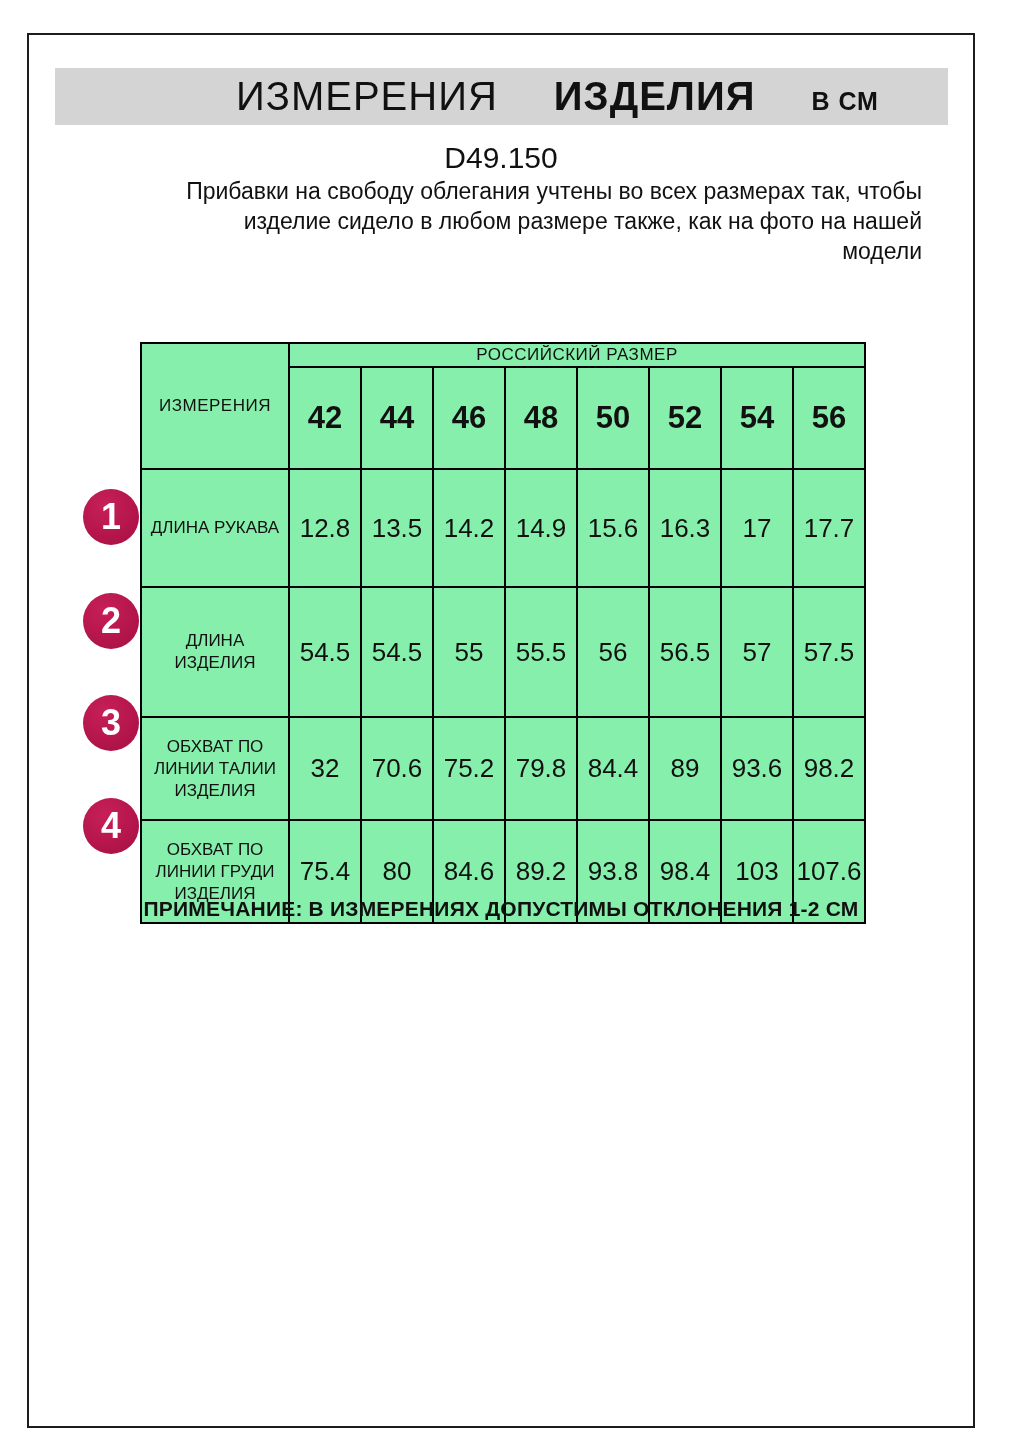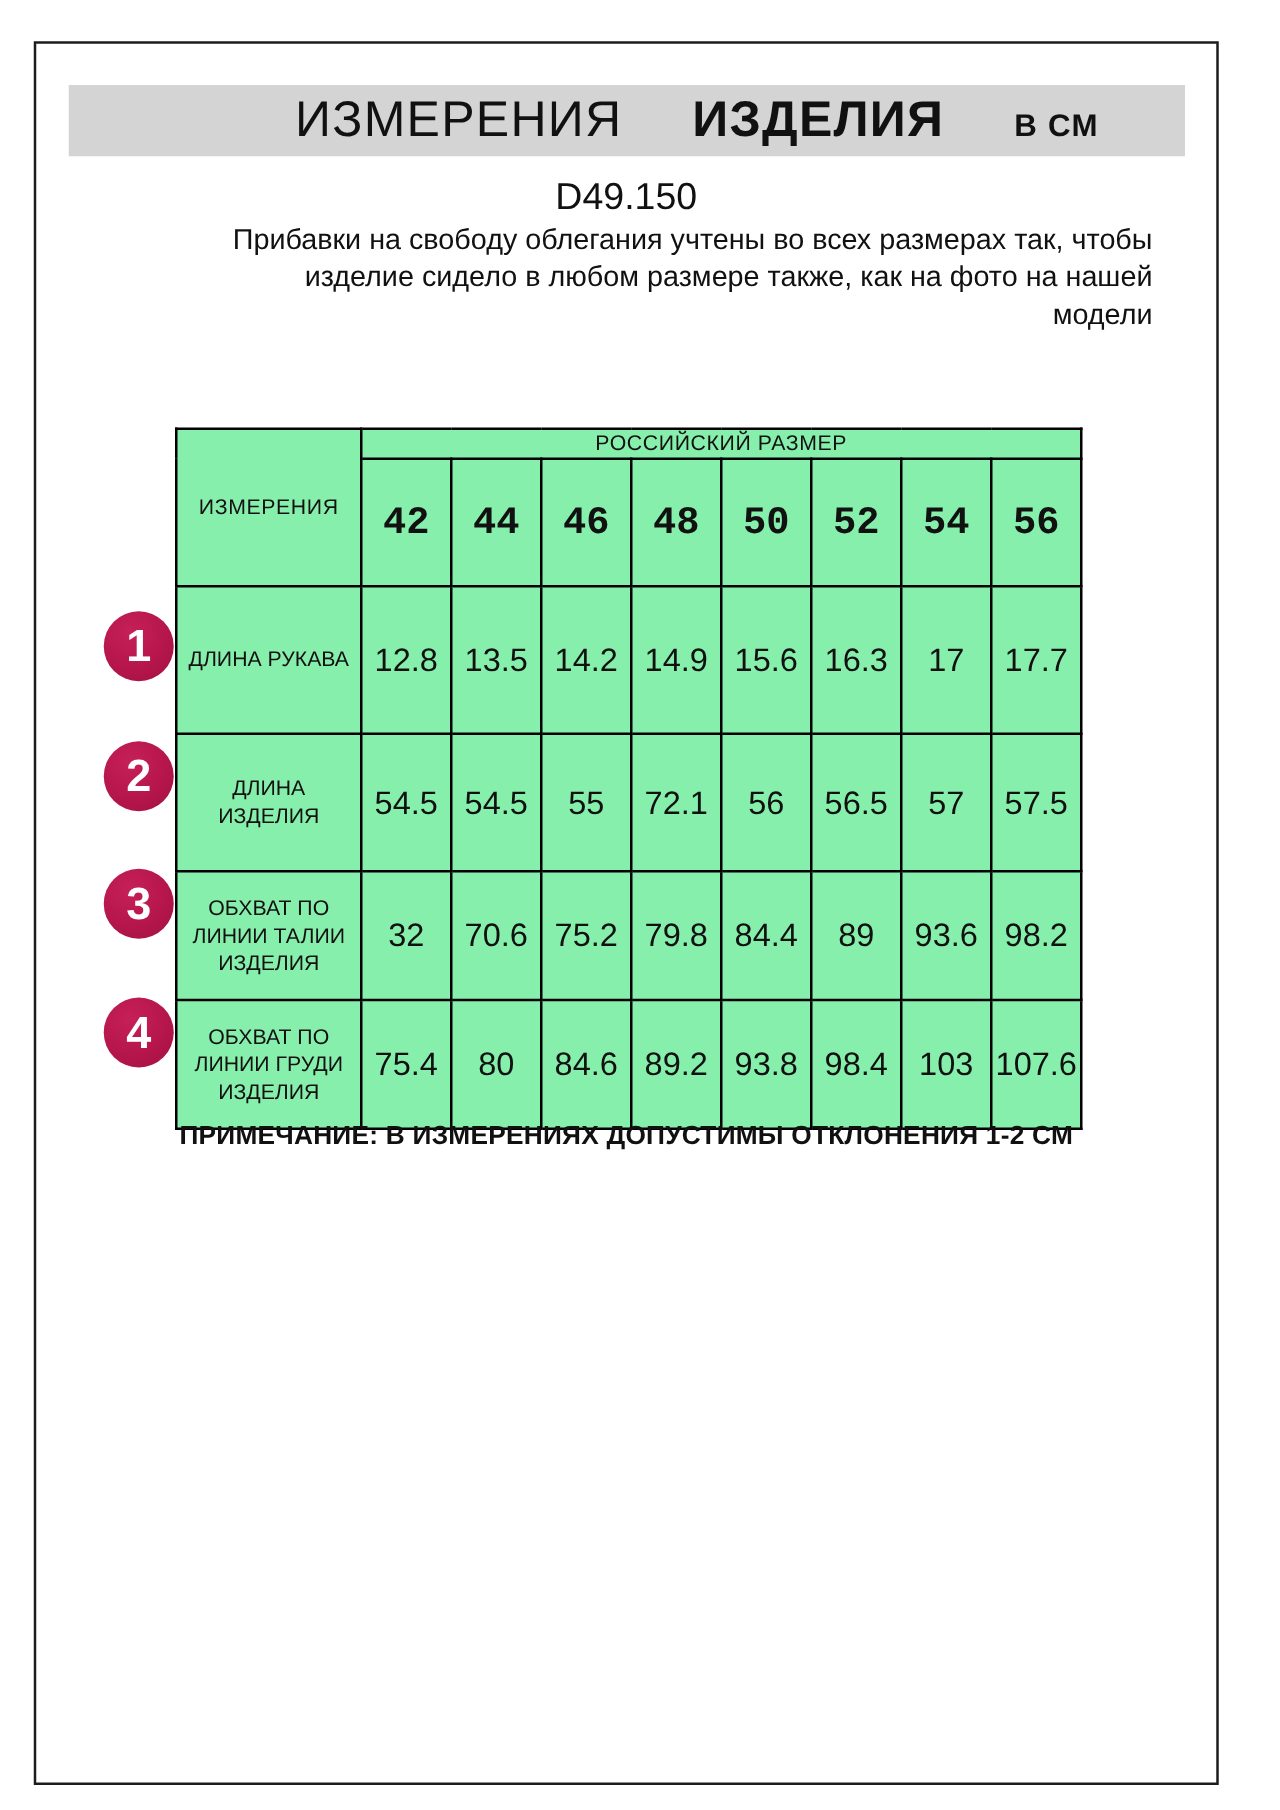--- a/index.html
+++ b/index.html
@@ -73,39 +73,38 @@
     border: 2px solid #000000;
     text-align: center;
     vertical-align: middle;
     background: #86efac;
   }
   .col-label { width: 148px; }
   .col-size  { width: 72px; }
   tr.row-group-head { height: 21px; }
   tr.row-sizes      { height: 102px; }
   tr.row-d1         { height: 118px; }
-  tr.row-d2         { height: 110px; margin-left: 10px; }
+  tr.row-d2         { height: 130px; margin-left: 10px; }
   tr.row-d3         { height: 103px; }
   tr.row-d4         { height: 103px; }
   td.meas-head {
     font-size: 17px;
     font-weight: 400;
     letter-spacing: 0.5px;
   }
   td.size-group-head {
     font-size: 17px;
     font-weight: 400;
     letter-spacing: 0.5px;
     height: 21px;
     padding: 1px 0;
   }
   td.size-head {
     font-size: 31px;
     font-weight: 700;
-    font-family: Liberation Mono, monospace;
   }
   td.row-label {
     font-size: 17px;
     font-weight: 400;
     line-height: 22px;
     white-space: pre-line;
     padding: 2px 4px;
   }
   td.value {
     font-size: 26px;
@@ -195,21 +194,21 @@
       <td class="value">16.3</td>
       <td class="value">17</td>
       <td class="value">17.7</td>
     </tr>
     <tr class="row-d2">
       <td class="row-label">ДЛИНА
 ИЗДЕЛИЯ</td>
       <td class="value">54.5</td>
       <td class="value">54.5</td>
       <td class="value">55</td>
-      <td class="value">72.1</td>
+      <td class="value">55.5</td>
       <td class="value">56</td>
       <td class="value">56.5</td>
       <td class="value">57</td>
       <td class="value">57.5</td>
     </tr>
     <tr class="row-d3">
       <td class="row-label">ОБХВАТ ПО
 ЛИНИИ ТАЛИИ
 ИЗДЕЛИЯ</td>
       <td class="value">32</td>

